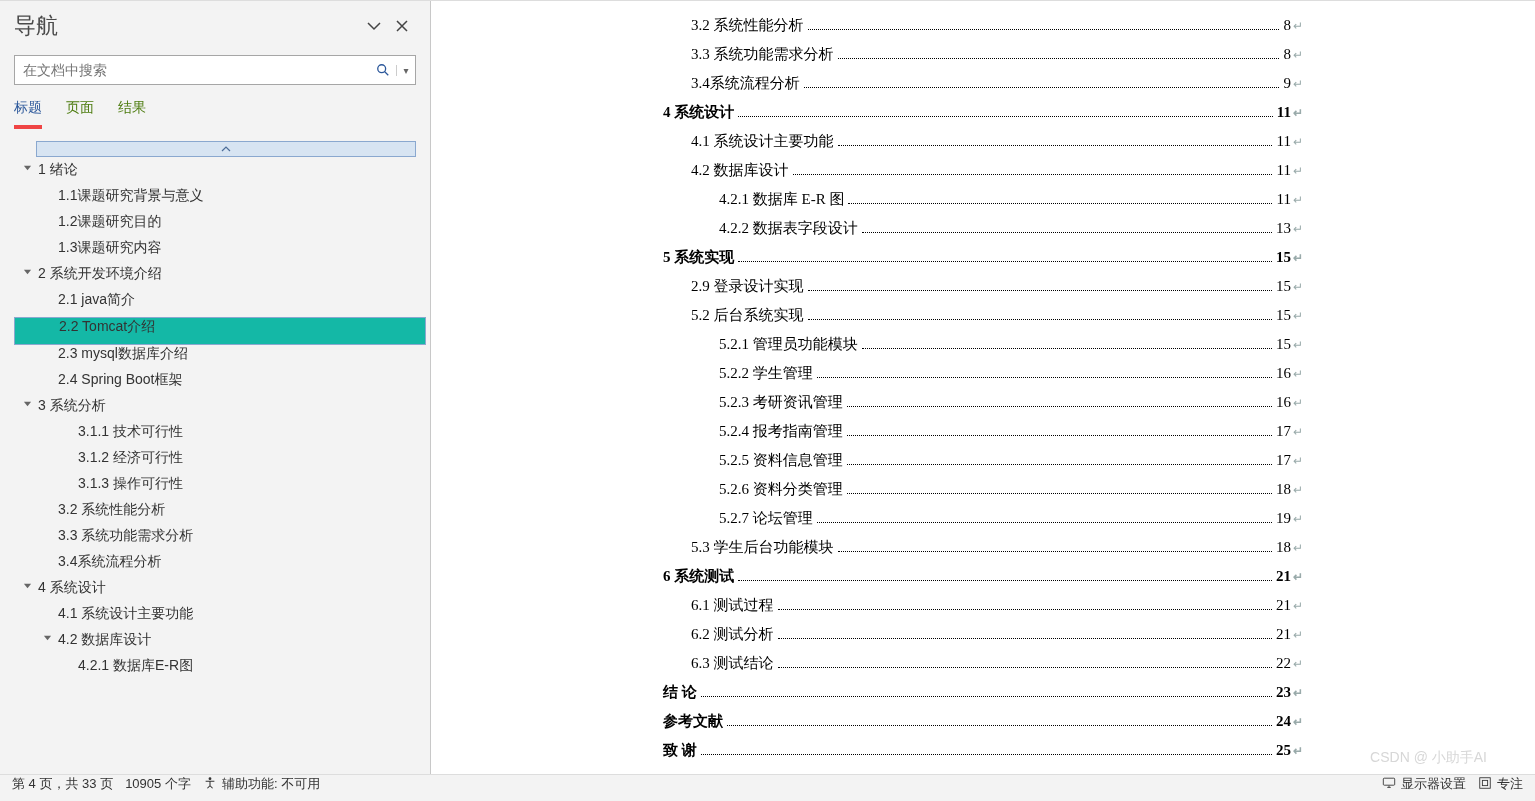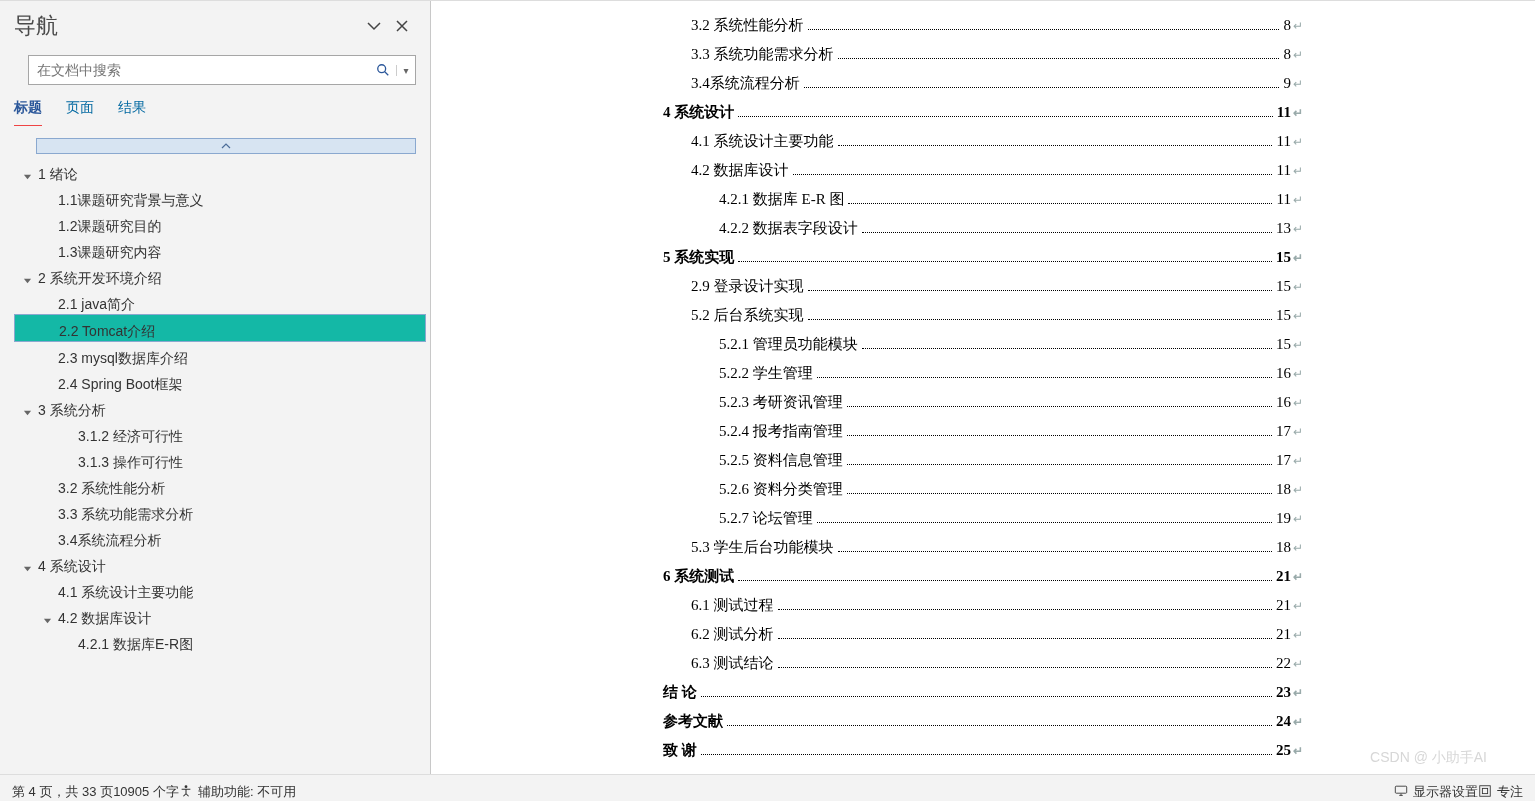--- a/index.html
+++ b/index.html
@@ -3,51 +3,51 @@
 <meta charset="utf-8">
 <style>
 html,body{margin:0;padding:0;height:100%;font-family:"Microsoft YaHei","Segoe UI",sans-serif;font-size:14px;color:#333;background:#fff;overflow:hidden}
 .app{display:flex;flex-direction:column;height:801px;width:1535px;position:relative}
 .main{flex:1;display:flex;min-height:0;border-top:1px solid #ddd}
 .nav-pane{width:430px;background:#f3f3f3;display:flex;flex-direction:column;border-right:1px solid #c8c8c8}
 .nav-header{display:flex;align-items:center;padding:10px 14px 6px 14px}
 .nav-title{font-size:22px;color:#4a4a4a;flex:1}
 .nav-chevron,.nav-close{width:28px;height:28px;display:flex;align-items:center;justify-content:center;cursor:pointer;color:#444}
 .nav-chevron svg,.nav-close svg{width:16px;height:16px}
-.search-box{margin:8px 14px 0 28px;display:flex;align-items:center;background:#fff;border:1px solid #a6a6a6}
+.search-box{margin:8px 14px 0 14px;display:flex;align-items:center;background:#fff;border:1px solid #a6a6a6}
 .search-box input{flex:1;border:0;outline:0;padding:6px 8px;font-size:14px;background:transparent}
 .search-icon{width:26px;color:#2b579a;display:flex;align-items:center;justify-content:center;cursor:pointer}
 .search-icon svg{width:14px;height:14px}
 .sdd{width:18px;border-left:1px solid #ccc;color:#666;display:flex;align-items:center;justify-content:center;cursor:pointer;font-size:10px}
 .nav-tabs{display:flex;gap:24px;padding:14px 14px 0 14px}
-.nav-tab{padding-bottom:8px;cursor:pointer;color:#0369a1}
-.nav-tab.active{color:#2b579a;border-bottom:1px solid #ef4444;font-weight:700}
+.nav-tab{padding-bottom:8px;cursor:pointer;color:#4d7c0f}
+.nav-tab.active{color:#2b579a;border-bottom:4px solid #ef4444;font-weight:400}
 .nav-blank{height:8px}
 .nav-collapse-bar{margin:4px 14px 0 36px;height:14px;background:#d7e4f2;border:1px solid #8aa8cf;display:flex;align-items:center;justify-content:center;cursor:pointer;position:relative}
 .nav-collapse-bar svg{width:10px;height:10px;color:#4d6d99}
 .nav-tree{flex:1;overflow-y:auto;padding:4px 4px 4px 14px;position:relative}
 .nav-tree::-webkit-scrollbar{width:16px}
 .nav-tree::-webkit-scrollbar-track{background:#f3f3f3}
 .nav-tree::-webkit-scrollbar-thumb{background:#c2c2c2;border:3px solid #f3f3f3;border-radius:2px}
-.tree-item{display:flex;align-items:flex-end;height:26px;cursor:pointer;padding-right:12px}
+.tree-item{display:flex;align-items:flex-start;height:26px;cursor:pointer;padding-right:12px}
 .tree-item.selected{border:1px solid #8aa8cf;background:#14b8a6}
 .tree-caret{width:14px;height:14px;margin-right:4px;display:inline-flex;align-items:center;justify-content:center;color:#666}
 .tree-caret svg{width:9px;height:9px}
 .tree-label{white-space:nowrap;overflow:hidden;text-overflow:ellipsis}
 .ind0{padding-left:6px}.ind1{padding-left:26px}.ind2{padding-left:46px}
 .doc-area{flex:1;background:#fff;overflow:auto;display:flex;justify-content:center}
 .page{width:640px;padding:10px 20px 30px 20px}
 .toc-line{display:flex;align-items:baseline;font-family:"SimSun","宋体",serif;font-size:15px;line-height:28px;color:#000;position:relative}
 .toc-line.bold{font-weight:700}
 .toc-title{white-space:nowrap}
 .toc-dots{flex:1;border-bottom:1px dotted #000;margin:0 4px 5px 4px;min-width:6px}
 .toc-page{white-space:nowrap}
 .toc-ret{color:#9aa;font-size:12px;margin-left:2px}
 .tl0{padding-left:0}.tl1{padding-left:28px}.tl2{padding-left:56px}
-.statusbar{height:26px;background:#f3f3f3;border-top:1px solid #ddd;display:flex;align-items:flex-end;font-size:13px;color:#333;padding:0 12px;gap:0}
+.statusbar{height:26px;background:#f3f3f3;border-top:1px solid #ddd;display:flex;align-items:flex-start;font-size:13px;color:#333;padding:0 12px;gap:12px}
 .statusbar .spacer{flex:1}
 .sb-item{display:flex;align-items:center;gap:5px;cursor:default}
 .sb-icon svg{width:14px;height:14px}
 .watermark{position:absolute;right:48px;bottom:34px;color:#d7d7d7;font-size:14px;pointer-events:none}
 </style>
 </head>
 <body>
 
 <div class="app">
   <div class="main">
@@ -138,20 +138,24 @@
           <div class="tree-item ind0">
             <span class="tree-caret">
               <svg viewBox="0 0 10 10">
                 <path d="M1 2l4 5 4-5z" fill="currentColor"></path>
               </svg>
             </span>
             <span class="tree-label">3 系统分析</span>
           </div>
           <div class="tree-item ind2">
             <span class="tree-caret"></span>
+            <span class="tree-label">3.1.1 技术可行性</span>
+          </div>
+          <div class="tree-item ind2">
+            <span class="tree-caret"></span>
             <span class="tree-label">3.1.2 经济可行性</span>
           </div>
           <div class="tree-item ind2">
             <span class="tree-caret"></span>
             <span class="tree-label">3.1.3 操作可行性</span>
           </div>
           <div class="tree-item ind1">
             <span class="tree-caret"></span>
             <span class="tree-label">3.2 系统性能分析</span>
           </div>

